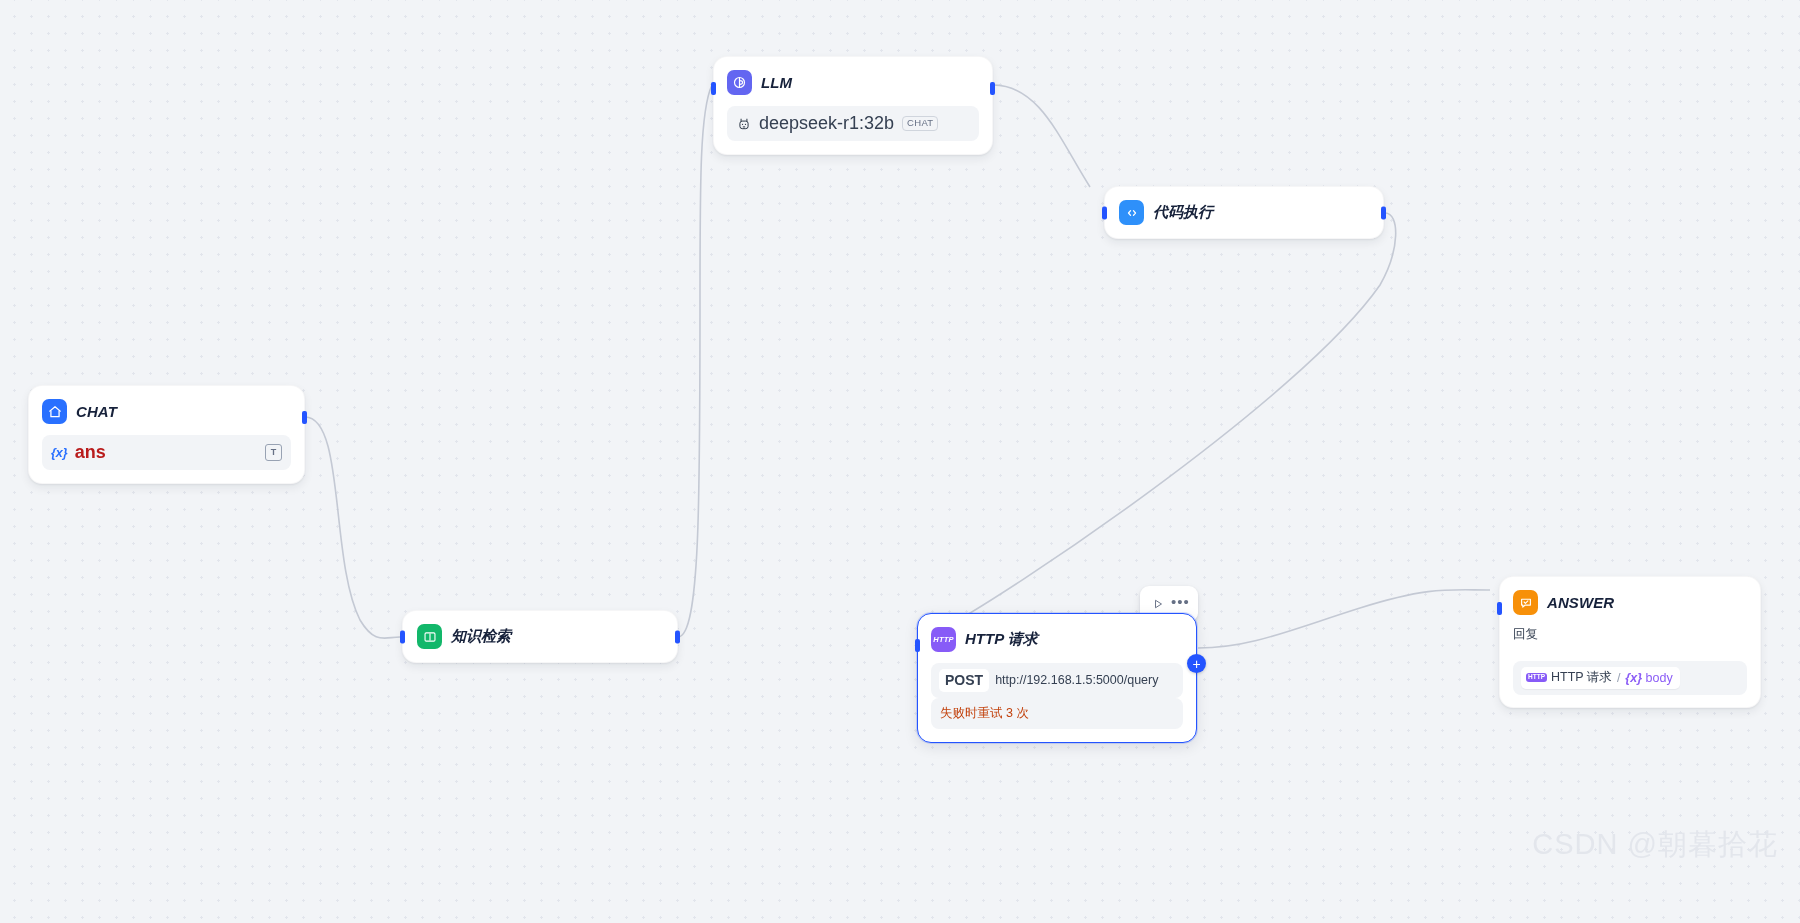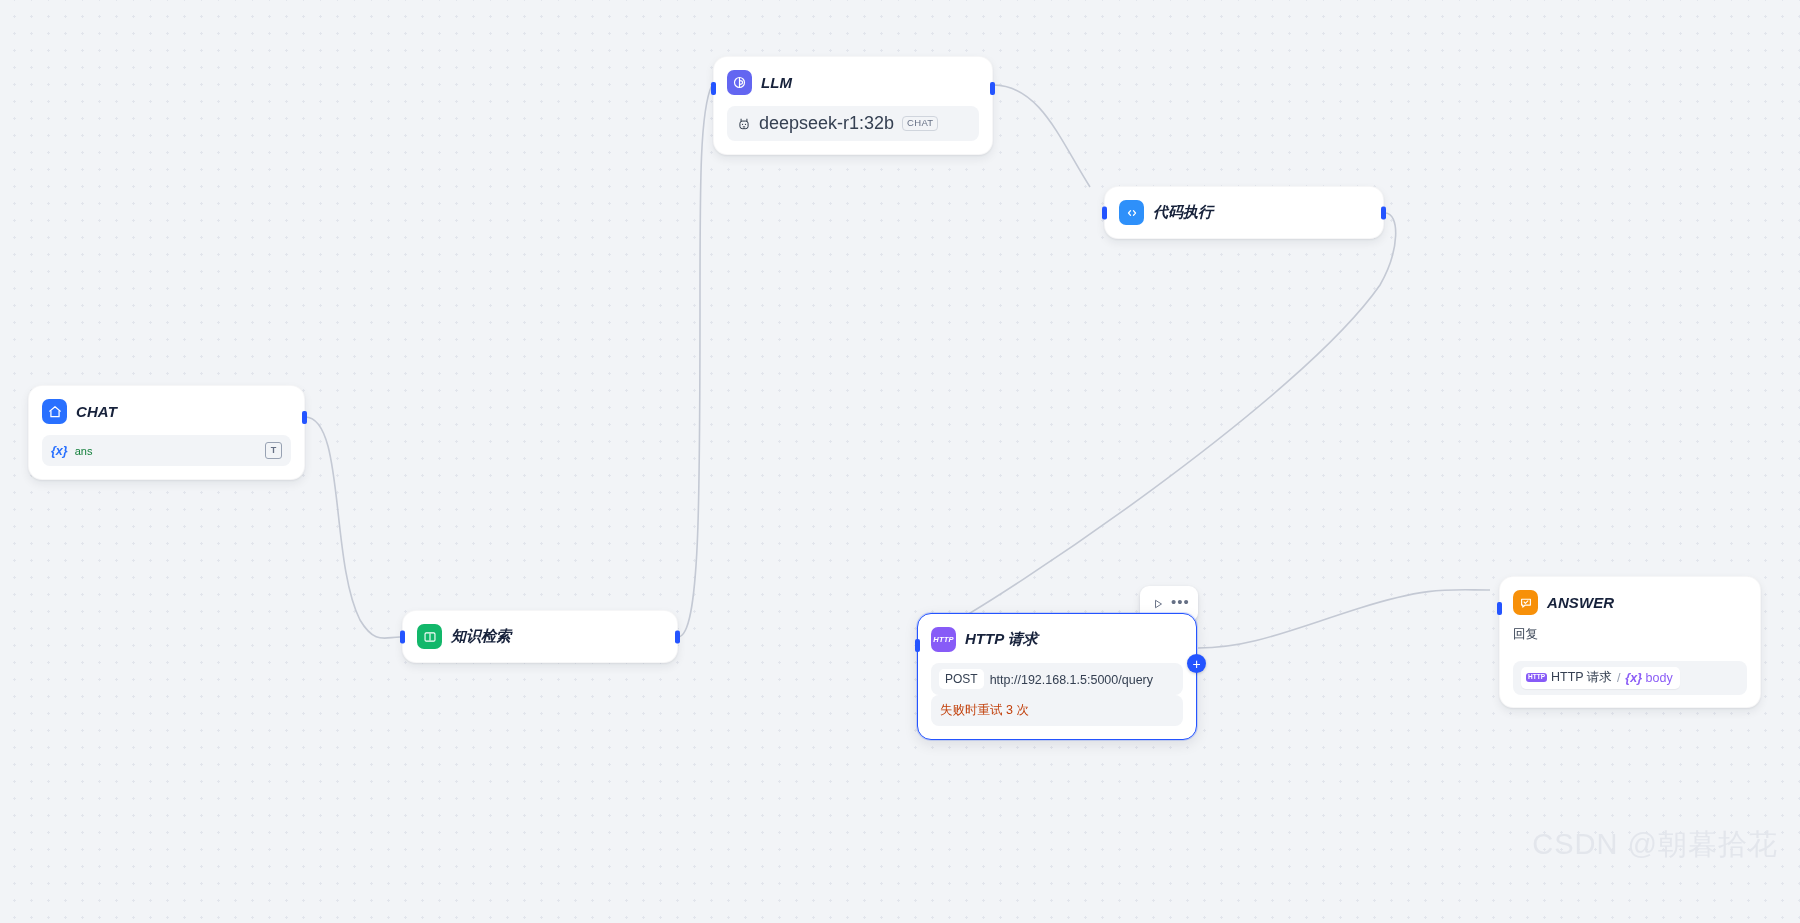--- a/index.html
+++ b/index.html
@@ -96,21 +96,21 @@
     color: #354052;
     min-height: 17px;
   }
 
   .varx {
     color: #2970ff;
     font-weight: bold;
     font-style: italic;
     font-size: 12.5px;
   }
-  .field-name { color: #15803d; font-size: 11px; }
+  .field-name { color: #b91c1c; font-size: 18px; font-weight: bold; }
   .field-right { margin-left: auto; display:flex; align-items:center; }
 
   .type-icon {
     width: 15px; height: 15px;
     border: 1.4px solid #98a2b3;
     border-radius: 3px;
     display: flex; align-items: center; justify-content: center;
     color: #667085;
     font-size: 9px;
     font-weight: bold;
@@ -144,22 +144,22 @@
     background: #f2f4f7;
     border-radius: 8px;
     padding: 6px 8px;
     display: flex;
     align-items: flex-start;
     gap: 6px;
   }
   .method-badge {
     background: #ffffff;
     border-radius: 5px;
-    font-size: 12px;
-    font-weight: normal;
+    font-size: 14px;
+    font-weight: bold;
     color: #354052;
     padding: 3px 6px;
     flex: 0 0 auto;
     line-height: 1.2;
   }
   .url-text {
     font-size: 12.5px;
     color: #354052;
     line-height: 1.35;
     word-break: break-all;

